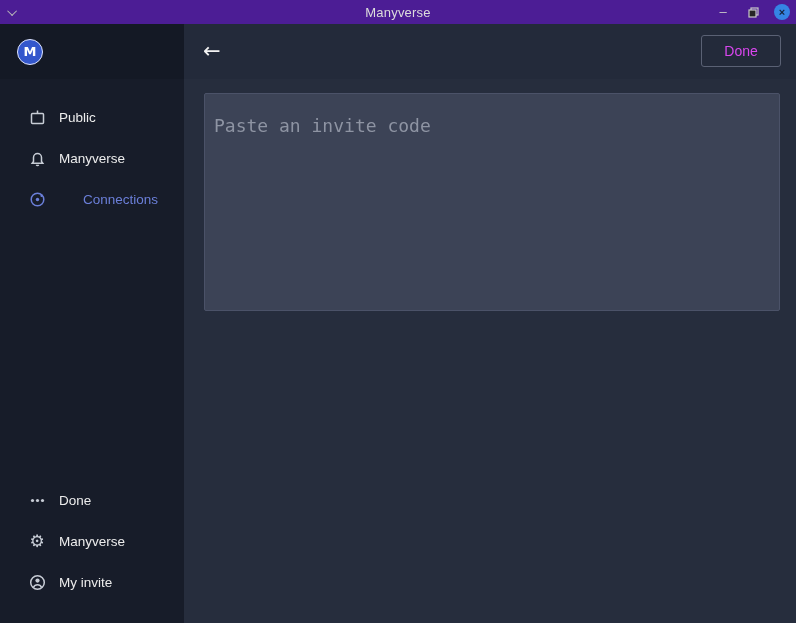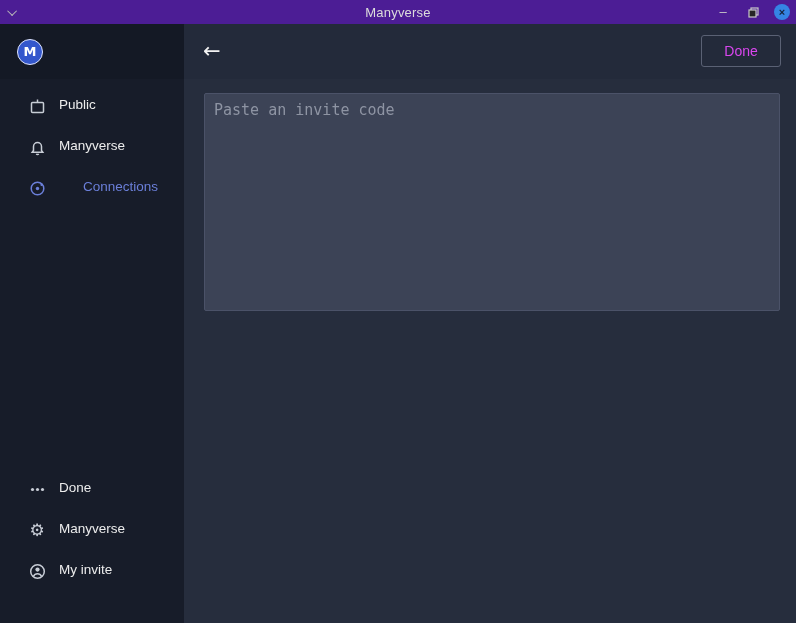--- a/index.html
+++ b/index.html
@@ -114,21 +114,21 @@
   .sidebar {
     background: #171c29;
     display: flex;
     flex-direction: column;
     padding-top: 18px;
     padding-bottom: 20px;
   }
   .nav-item {
     height: 41px;
     display: flex;
-    align-items: flex-start;
+    align-items: center;
     padding-left: 28px;
     cursor: pointer;
     color: #ececec;
     font-size: 13.5px;
   }
   .nav-item .icon {
     width: 18px; height: 18px;
     margin-right: 13px;
     display: flex; align-items: center; justify-content: center;
     flex: none;
@@ -153,22 +153,22 @@
   .invite-textarea {
     width: 576px;
     height: 218px;
     background: #3c4356;
     border: 1px solid #4b5268;
     border-radius: 2px;
     resize: none;
     outline: none;
     color: #14b8a6;
     font-family: "DejaVu Sans Mono", monospace;
-    font-size: 15px;
-    padding: 7px 9px;
+    font-size: 18px;
+    padding: 21px 9px;
     display: block;
   }
   .invite-textarea::placeholder {
     color: #8e94a3;
     opacity: 1;
   }
 </style>
 </head>
 <body>
 

